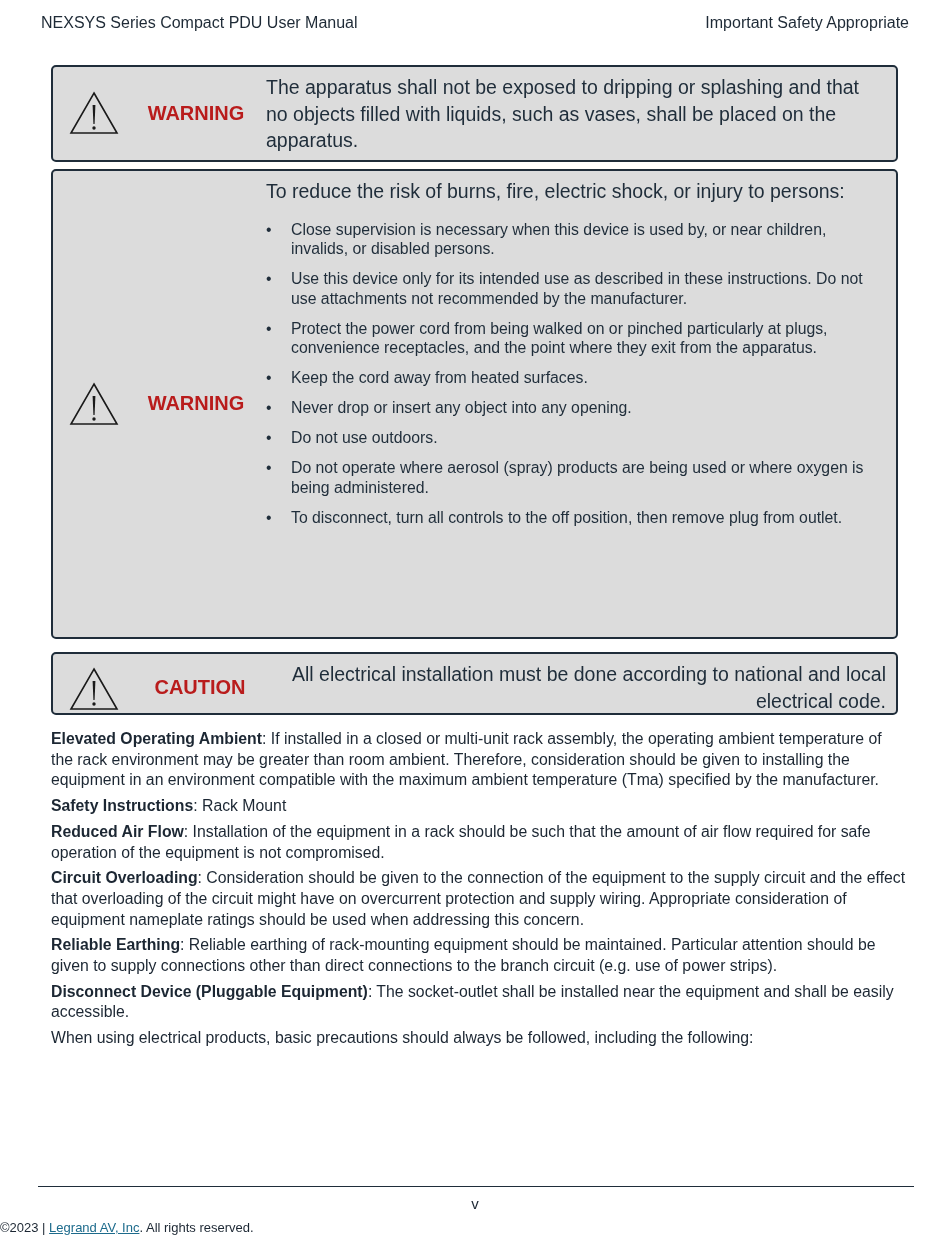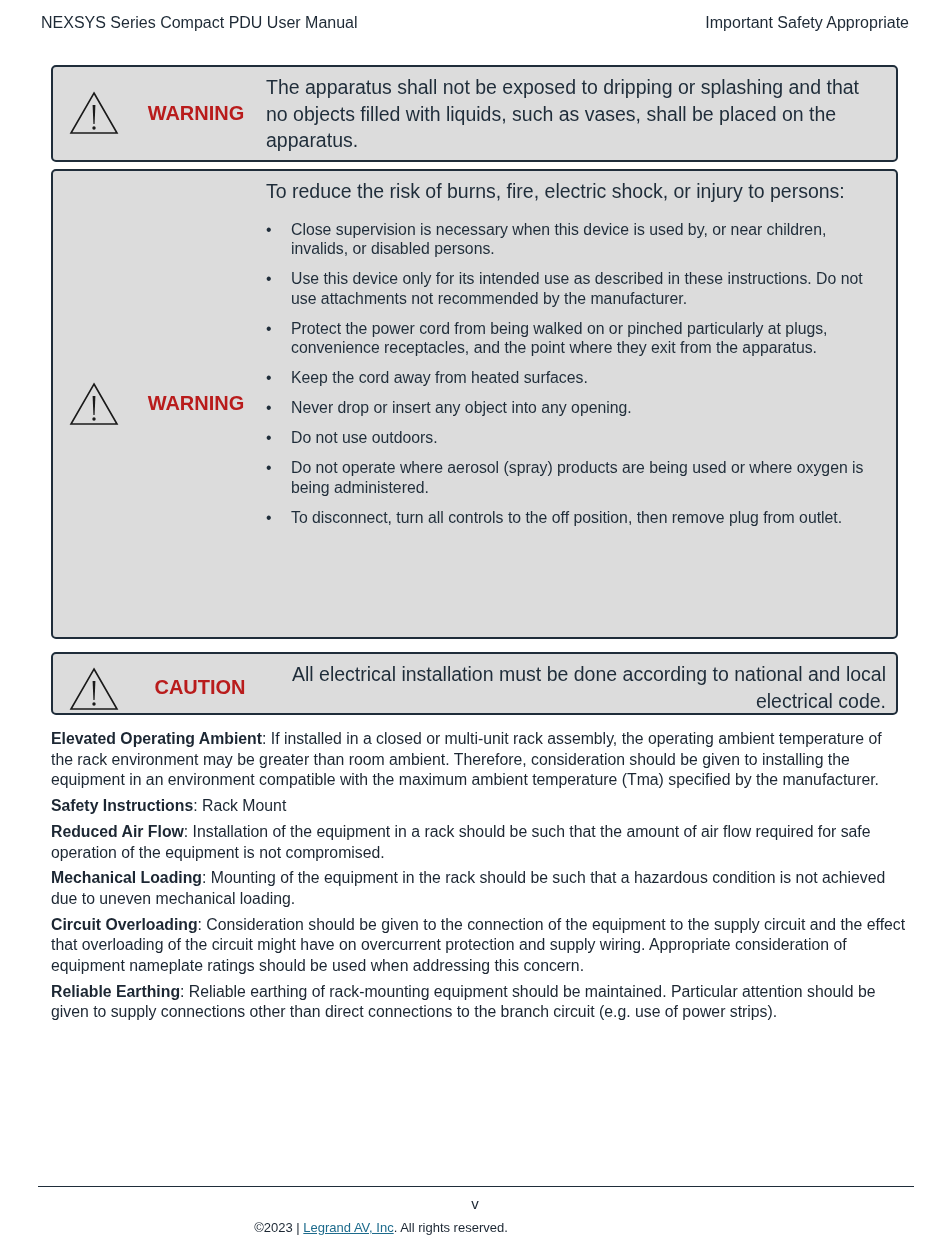--- a/index.html
+++ b/index.html
@@ -46,21 +46,21 @@
   .body-text b { font-weight: bold; }
   .footer-rule {
     position: absolute; top: 1186px; left: 38px; width: 876px; height: 0;
     border-top: 1.5px solid #1f2d3a;
   }
   .page-num {
     position: absolute; top: 1195px; left: 0; width: 950px; text-align: center;
     font-size: 15px; color: #1c2733;
   }
   .copyright {
-    position: absolute; top: 1220px; left: 0; width: 762px; text-align: center;
+    position: absolute; top: 1220px; left: 0; width: 762px; text-align: left;
     font-size: 13px; color: #1c2733;
   }
   .copyright a { color: #1d6b8c; text-decoration: underline; }
 </style>
 </head>
 <body>
 
 <div class="header">
   <span>NEXSYS Series Compact PDU User Manual</span>
   <span>Important Safety Appropriate</span>
@@ -105,22 +105,23 @@
     <circle cx="25" cy="37" r="1.7" fill="#1a1a1a"></circle>
   </svg>
   <div class="label" style="top:22px; left:82px;">CAUTION</div>
   <div class="text" style="top:7px; left:215px;text-align:right;">All electrical installation must be done according to national and local electrical code.</div>
 </div>
 
 <div class="body-text" style="top:729px;">
   <p><b>Elevated Operating Ambient</b><span>: If installed in a closed or multi-unit rack assembly, the operating ambient temperature of the rack environment may be greater than room ambient. Therefore, consideration should be given to installing the equipment in an environment compatible with the maximum ambient temperature (Tma) specified by the manufacturer.</span></p>
   <p><b>Safety Instructions</b><span>: Rack Mount</span></p>
   <p><b>Reduced Air Flow</b><span>: Installation of the equipment in a rack should be such that the amount of air flow required for safe operation of the equipment is not compromised.</span></p>
-  <p><b>Mechanical Loading</b><span>: Mounting of the equipment in the rack should be such that a hazardous condition is not achieved due to uneven mechanical loading.</span></p>
   <p><b>Circuit Overloading</b><span>: Consideration should be given to the connection of the equipment to the supply circuit and the effect that overloading of the circuit might have on overcurrent protection and supply wiring. Appropriate consideration of equipment nameplate ratings should be used when addressing this concern.</span></p>
   <p><b>Reliable Earthing</b><span>: Reliable earthing of rack-mounting equipment should be maintained. Particular attention should be given to supply connections other than direct connections to the branch circuit (e.g. use of power strips).</span></p>
+  <p><b>Disconnect Device (Pluggable Equipment)</b><span>: The socket-outlet shall be installed near the equipment and shall be easily accessible.</span></p>
+  <p>When using electrical products, basic precautions should always be followed, including the following:</p>
 </div>
 
 <div class="footer-rule"></div>
 <div class="page-num">v</div>
 <div class="copyright">
   <span>©2023 | </span><a>Legrand AV, Inc</a><span>. All rights reserved.</span>
 </div>
 
 </body></html>

